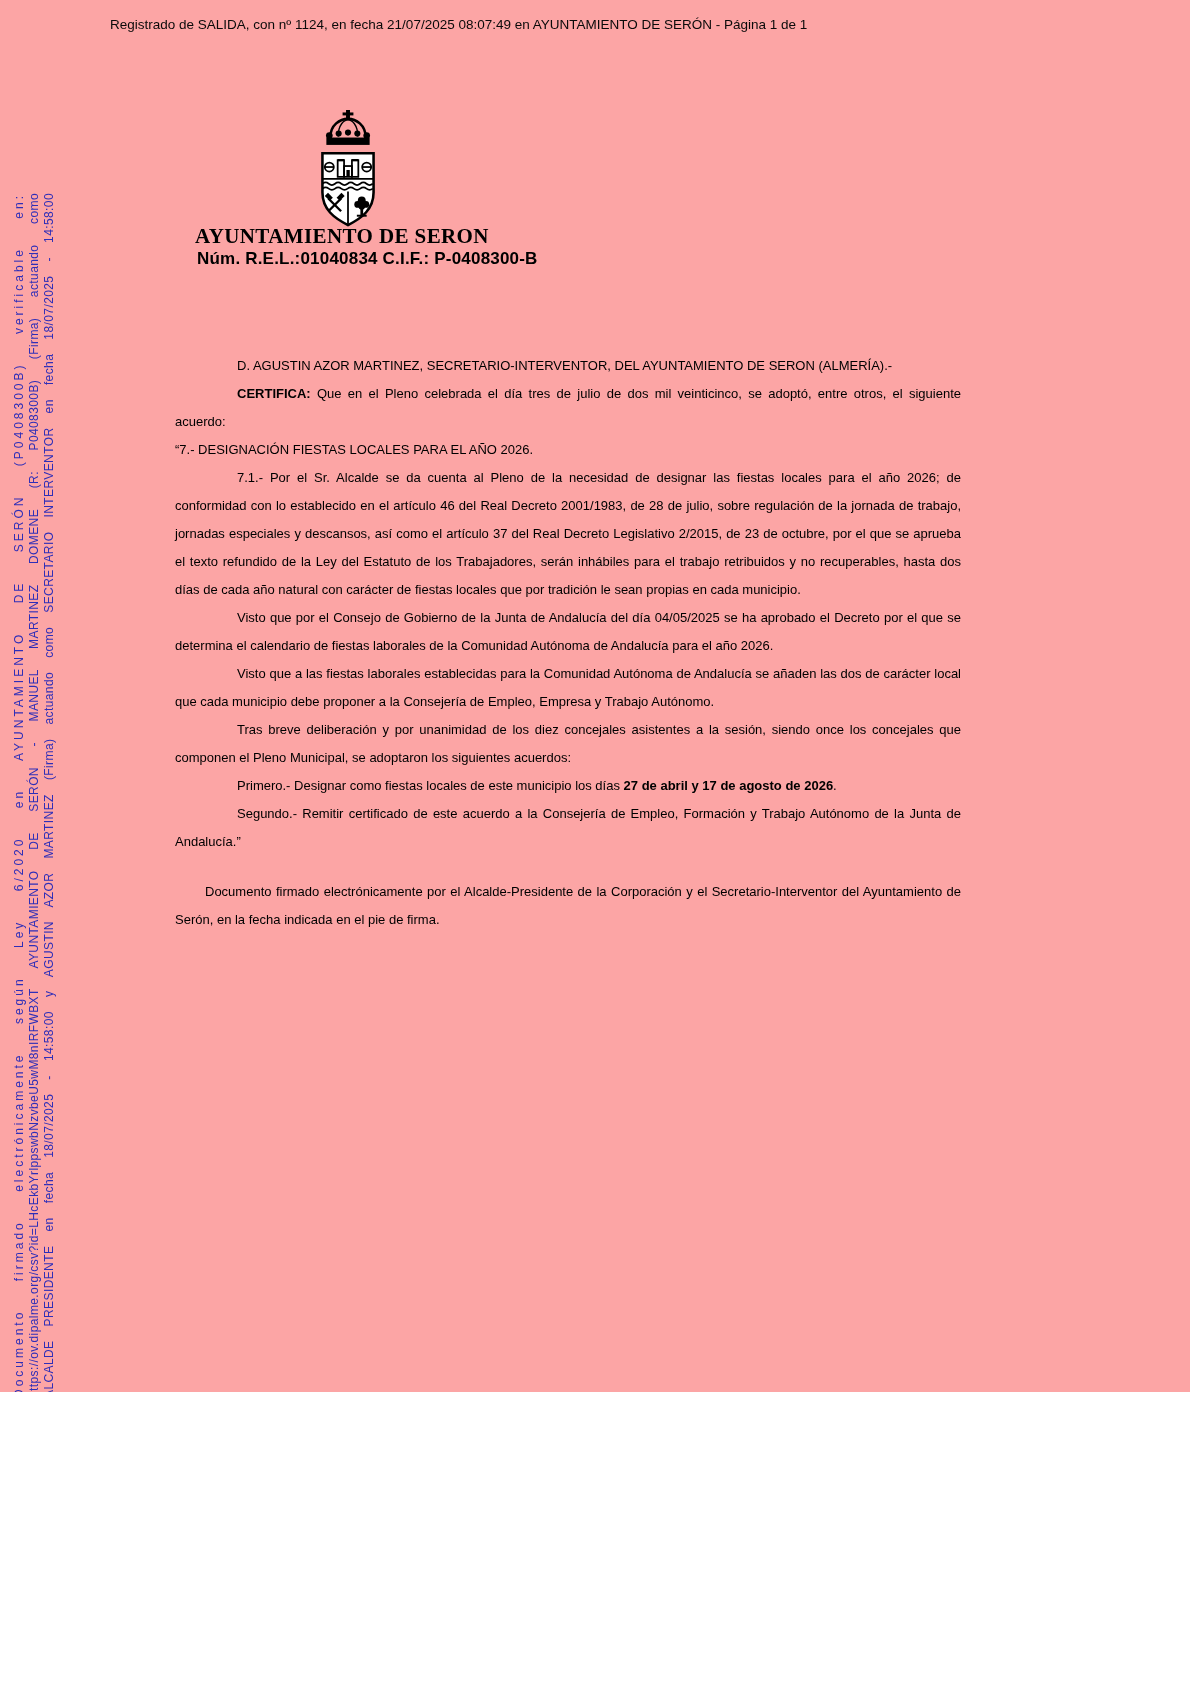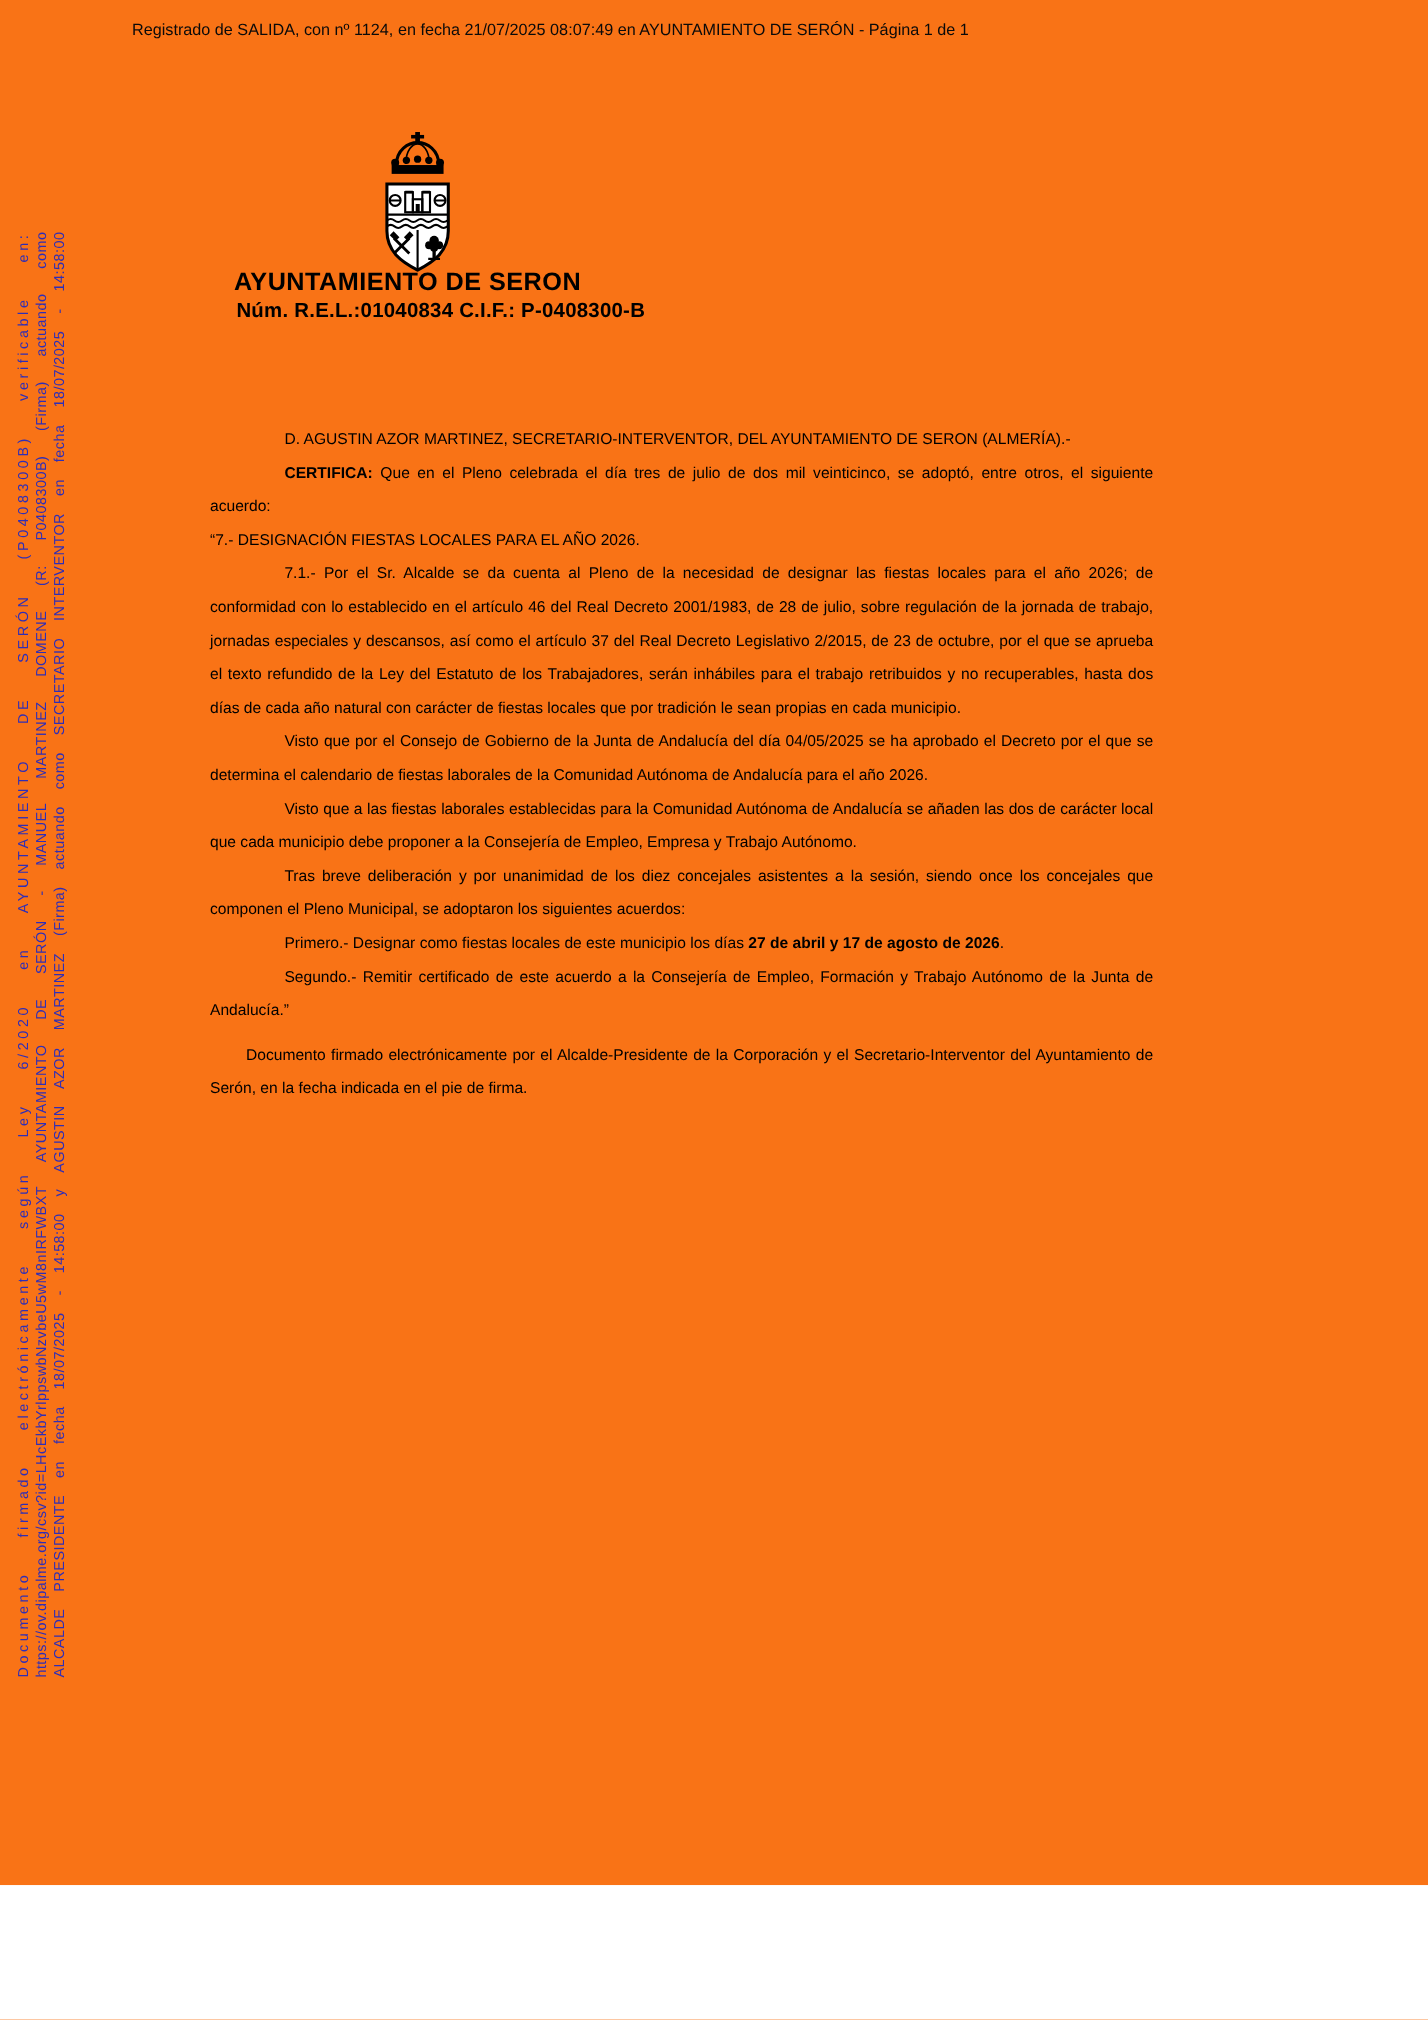--- a/index.html
+++ b/index.html
@@ -1,19 +1,19 @@
 <!DOCTYPE html>
 <html><head>
 <meta charset="utf-8">
 <style>
   html, body { margin:0; padding:0; background:#ffffff; }
   .page {
     position:relative;
-    width:1190px; height:1571px;
-    background:#f97316;
+    width:1190px; height:1392px;
+    background:#fca5a5;
     color:#000000;
     font-family:"Liberation Sans", sans-serif;
     overflow:hidden;
   }
 
   
   .reg-header {
     position:absolute; top:17px; left:110px; width:980px;
     font-size:13.5px; color:#0a0a0a; white-space:nowrap;
   }
@@ -29,37 +29,37 @@
     white-space:nowrap;
   }
   .sidebar .side-line { width:1205px; text-align-last:justify; white-space:normal; }
   .sidebar .side-line-1 { letter-spacing:3px; word-spacing:2px; }
   .sidebar .side-line-2, .sidebar .side-line-3 { letter-spacing:0.4px; }
 
   
   .crest { position:absolute; left:316px; top:110px; width:64px; height:118px; }
   .org-name {
     position:absolute; left:195px; top:224px;
-    font-family:Liberation Sans, sans-serif; font-weight:bold;
+    font-family:Liberation Serif, serif; font-weight:bold;
     font-size:21px; letter-spacing:0.4px; white-space:nowrap;
   }
   .org-registry {
     position:absolute; left:197px; top:249px;
     font-weight:bold; font-size:17px; letter-spacing:0.2px; white-space:nowrap;
   }
 
   
   .body-text {
     position:absolute; left:175px; top:352px; width:786px;
     font-size:13px; line-height:28px;
     text-align:justify;
   }
   .body-text p { margin:0; text-indent:62px; }
   .body-text p.noindent { text-indent:0; }
-  .body-text p.nota { margin-top:9px; text-indent:30px; }
+  .body-text p.nota { margin-top:22px; text-indent:30px; }
   .bold { font-weight:bold; }
 
   
   .footer {
     position:absolute; left:175px; top:1603px; width:786px;
     text-align:center; font-size:15px; white-space:nowrap;
   }
 </style>
 </head>
 <body>

